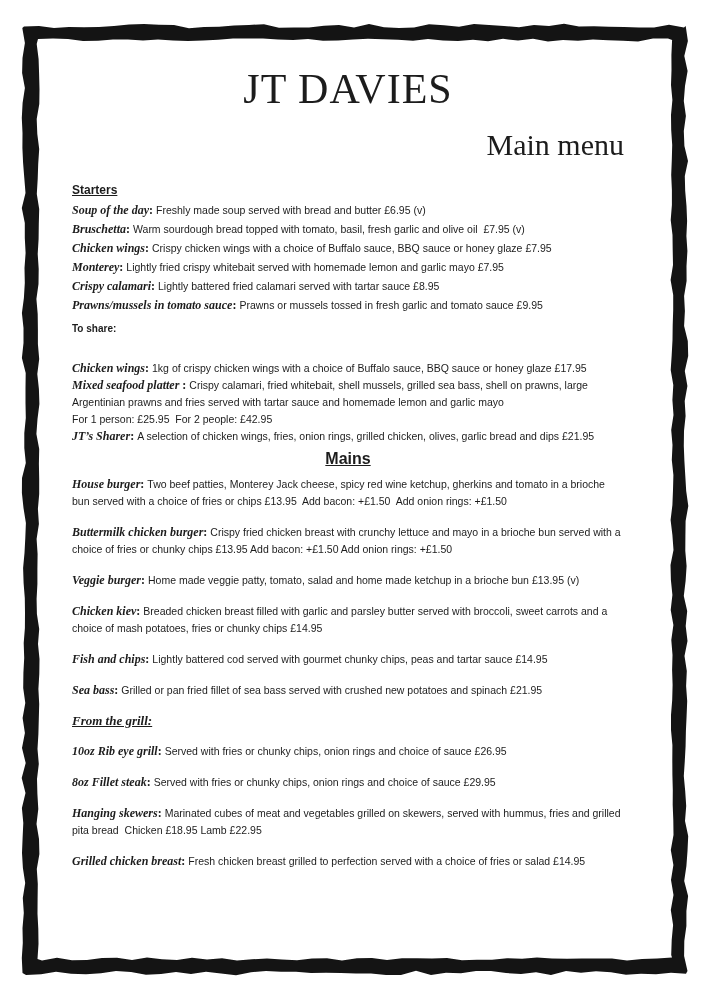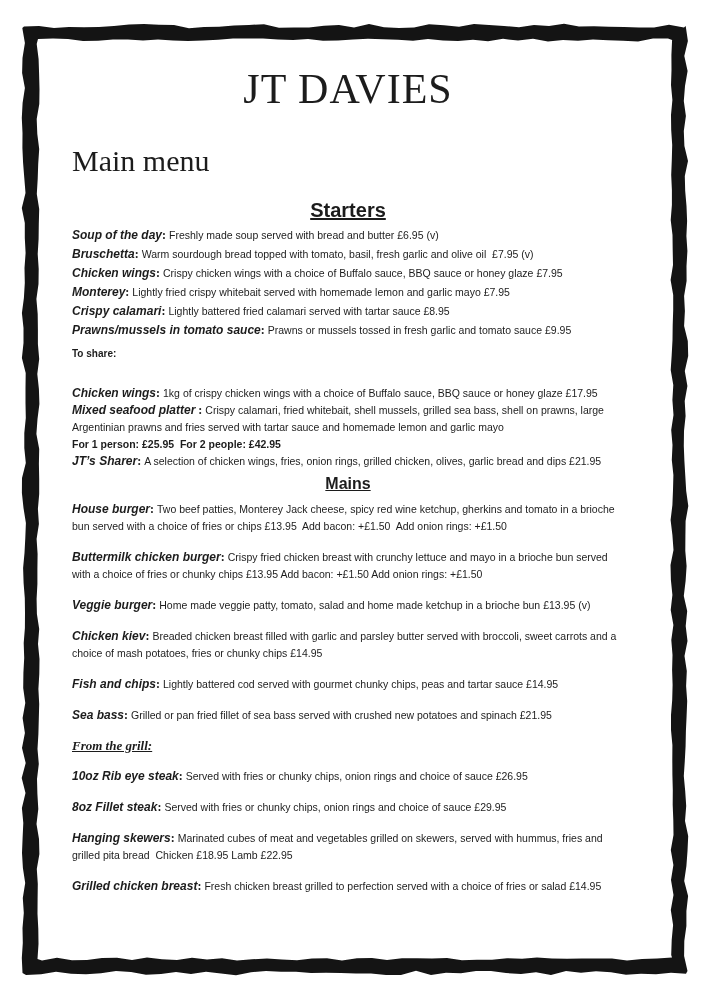--- a/index.html
+++ b/index.html
@@ -20,29 +20,29 @@
   .title {
     font-family: "Liberation Serif", serif;
     font-size: 42px;
     line-height: 1.12;
     text-align: center;
     letter-spacing: 1px;
   }
   .subtitle {
     font-family: "Liberation Serif", serif;
     font-size: 30px;
-    text-align: left;
-    margin-top: 31px;
+    text-align: right;
+    margin-top: 15px;
   }
   .section { }
   .heading {
     font-weight: bold;
   }
   .sec-starters .heading {
-    font-size: 20px; text-align: center; text-decoration: underline;
+    font-size: 12px; text-align: left; text-decoration: underline;
     margin: 21px 0 4px 0;
   }
   .sec-mains .heading {
     font-size: 16px; text-align: center; text-decoration: underline;
     margin: 5px 0 8px 0;
   }
   .sec-share .heading {
     font-size: 10px; margin: 8px 0 26px 0;
   }
   .sec-grill .heading {
@@ -53,32 +53,32 @@
     margin: 2px 0 14px 0;
   }
   .item {
     font-size: 10.5px;
     white-space: pre-wrap;
   }
   .sec-starters .item { line-height: 19px; }
   .sec-share .item    { line-height: 17px; }
   .sec-mains .item, .sec-grill .item { line-height: 17px; margin-bottom: 14px; }
   .item-name {
-    font-family: Liberation Sans, sans-serif;
+    font-family: Liberation Serif, serif;
     font-weight: bold;
     font-style: italic;
     font-size: 12px;
   }
   .colon {
     font-family: "Liberation Serif", serif;
     font-weight: bold;
     font-size: 12px;
   }
   .seg-bold { font-weight: normal; }
-  .extra-line { font-weight: bold; }
+  .extra-line { font-weight: normal; }
 </style>
 </head>
 <body style="background: rgb(255, 255, 255); color: rgb(28, 28, 28);">
 
 <svg id="page-frame" width="707" height="1000" viewBox="0 0 707 1000" aria-hidden="true">
   <path id="frame-path" fill-rule="evenodd" d="M24.0 26.4L39.0 26.1L54.0 27.9L69.0 26.9L84.0 27.2L99.0 26.9L114.0 26.1L129.0 24.4L144.0 23.9L159.0 24.7L174.0 25.0L189.0 28.3L204.0 27.0L219.0 26.8L234.0 25.4L249.0 24.9L264.0 24.2L279.0 27.8L294.0 27.6L309.0 27.6L324.0 25.8L339.0 25.0L354.0 27.6L369.0 23.9L384.0 27.2L399.0 28.1L414.0 27.4L429.0 24.2L444.0 25.3L459.0 26.7L474.0 24.0L489.0 24.9L504.0 26.0L519.0 27.2L534.0 24.9L549.0 26.1L564.0 23.7L579.0 26.4L594.0 26.3L609.0 26.7L624.0 26.9L639.0 27.6L654.0 27.4L669.0 24.8L684.0 27.5L685.7 26.0L687.9 41.0L684.3 56.0L687.6 71.0L685.0 86.0L683.8 101.0L685.9 116.0L683.8 131.0L684.4 146.0L688.0 161.0L684.8 176.0L685.2 191.0L686.5 206.0L687.1 221.0L686.4 236.0L687.4 251.0L686.5 266.0L686.6 281.0L684.1 296.0L684.9 311.0L684.1 326.0L687.8 341.0L688.2 356.0L684.8 371.0L687.4 386.0L684.7 401.0L685.6 416.0L684.0 431.0L683.8 446.0L684.4 461.0L685.3 476.0L686.2 491.0L688.3 506.0L685.6 521.0L685.4 536.0L685.3 551.0L686.6 566.0L685.6 581.0L683.8 596.0L687.2 611.0L685.7 626.0L687.5 641.0L684.5 656.0L686.8 671.0L686.1 686.0L687.2 701.0L686.6 716.0L685.9 731.0L685.6 746.0L684.8 761.0L683.8 776.0L685.2 791.0L686.2 806.0L685.0 821.0L688.2 836.0L687.5 851.0L686.4 866.0L684.2 881.0L688.1 896.0L686.4 911.0L686.4 926.0L684.3 941.0L684.1 956.0L687.5 971.0L686.0 973.8L671.0 972.8L656.0 974.3L641.0 973.7L626.0 974.7L611.0 972.3L596.0 971.3L581.0 972.8L566.0 971.0L551.0 974.9L536.0 972.3L521.0 974.0L506.0 973.0L491.0 971.0L476.0 971.1L461.0 973.2L446.0 972.8L431.0 975.1L416.0 970.8L401.0 975.1L386.0 975.0L371.0 973.5L356.0 973.6L341.0 973.1L326.0 972.8L311.0 973.1L296.0 971.8L281.0 971.7L266.0 971.1L251.0 972.2L236.0 975.3L221.0 973.6L206.0 971.8L191.0 973.9L176.0 972.0L161.0 974.0L146.0 974.8L131.0 971.9L116.0 971.0L101.0 973.2L86.0 974.2L71.0 973.7L56.0 971.8L41.0 974.2L26.0 975.0L22.5 973.0L21.8 958.0L22.8 943.0L22.5 928.0L23.8 913.0L22.8 898.0L25.2 883.0L22.9 868.0L22.0 853.0L22.6 838.0L23.3 823.0L21.9 808.0L25.5 793.0L21.7 778.0L25.7 763.0L22.0 748.0L24.9 733.0L22.6 718.0L25.3 703.0L23.2 688.0L23.4 673.0L24.2 658.0L23.7 643.0L24.9 628.0L25.0 613.0L24.8 598.0L23.6 583.0L23.1 568.0L24.5 553.0L25.3 538.0L25.9 523.0L23.5 508.0L21.9 493.0L22.0 478.0L25.8 463.0L24.3 448.0L24.3 433.0L25.8 418.0L25.5 403.0L25.5 388.0L25.7 373.0L21.9 358.0L23.5 343.0L23.5 328.0L21.9 313.0L23.9 298.0L24.8 283.0L24.5 268.0L25.6 253.0L24.8 238.0L24.8 223.0L21.8 208.0L25.5 193.0L24.3 178.0L23.1 163.0L22.4 148.0L22.5 133.0L21.8 118.0L22.6 103.0L24.9 88.0L22.1 73.0L22.5 58.0L24.9 43.0L22.3 28.0Z M38.0 39.0L53.0 38.4L68.0 38.9L83.0 41.1L98.0 40.8L113.0 39.5L128.0 39.6L143.0 40.6L158.0 39.6L173.0 40.4L188.0 41.0L203.0 40.5L218.0 39.7L233.0 38.4L248.0 38.5L263.0 38.5L278.0 39.5L293.0 40.1L308.0 39.0L323.0 40.8L338.0 40.6L353.0 39.6L368.0 38.7L383.0 39.3L398.0 39.7L413.0 40.7L428.0 38.9L443.0 40.5L458.0 41.1L473.0 39.8L488.0 41.2L503.0 38.8L518.0 40.6L533.0 38.7L548.0 41.5L563.0 40.1L578.0 40.8L593.0 39.4L608.0 40.3L623.0 40.7L638.0 41.5L653.0 38.6L668.0 38.6L672.1 40.0L671.4 55.0L671.5 70.0L671.0 85.0L672.4 100.0L671.0 115.0L671.2 130.0L672.2 145.0L671.8 160.0L671.2 175.0L671.9 190.0L671.9 205.0L670.7 220.0L672.5 235.0L672.7 250.0L673.0 265.0L670.6 280.0L673.2 295.0L673.2 310.0L672.7 325.0L672.5 340.0L671.7 355.0L670.7 370.0L673.3 385.0L672.4 400.0L673.5 415.0L671.2 430.0L672.5 445.0L671.8 460.0L673.4 475.0L673.0 490.0L672.4 505.0L670.6 520.0L672.4 535.0L673.5 550.0L670.5 565.0L670.9 580.0L672.4 595.0L670.7 610.0L673.4 625.0L671.3 640.0L672.5 655.0L672.1 670.0L672.6 685.0L672.2 700.0L671.0 715.0L671.0 730.0L672.4 745.0L672.3 760.0L672.4 775.0L672.8 790.0L672.7 805.0L673.3 820.0L673.5 835.0L670.8 850.0L673.4 865.0L671.0 880.0L673.5 895.0L670.8 910.0L673.1 925.0L671.7 940.0L671.2 955.0L672.0 957.5L657.0 958.4L642.0 959.1L627.0 960.4L612.0 958.4L597.0 958.5L582.0 958.4L567.0 958.7L552.0 958.4L537.0 957.6L522.0 958.7L507.0 958.2L492.0 959.7L477.0 959.8L462.0 960.3L447.0 958.0L432.0 958.4L417.0 958.3L402.0 958.2L387.0 960.1L372.0 958.0L357.0 958.2L342.0 960.5L327.0 958.2L312.0 958.6L297.0 960.2L282.0 959.4L267.0 958.6L252.0 959.3L237.0 960.4L222.0 958.2L207.0 959.6L192.0 957.8L177.0 959.9L162.0 959.2L147.0 957.5L132.0 960.0L117.0 957.8L102.0 958.0L87.0 960.0L72.0 960.2L57.0 957.7L42.0 960.5L37.5 959.0L38.5 944.0L38.3 929.0L37.5 914.0L37.6 899.0L37.8 884.0L36.8 869.0L39.4 854.0L39.0 839.0L36.5 824.0L38.3 809.0L37.4 794.0L37.0 779.0L38.8 764.0L37.5 749.0L38.4 734.0L38.8 719.0L39.2 704.0L38.4 689.0L39.3 674.0L39.5 659.0L38.0 644.0L39.2 629.0L36.9 614.0L36.6 599.0L37.4 584.0L37.4 569.0L37.6 554.0L36.6 539.0L38.9 524.0L37.9 509.0L39.2 494.0L39.2 479.0L38.9 464.0L39.2 449.0L36.4 434.0L37.5 419.0L39.4 404.0L38.9 389.0L37.3 374.0L39.2 359.0L37.9 344.0L37.9 329.0L37.7 314.0L36.4 299.0L38.5 284.0L38.7 269.0L37.7 254.0L38.6 239.0L38.8 224.0L39.2 209.0L36.8 194.0L37.7 179.0L38.2 164.0L39.2 149.0L37.3 134.0L36.7 119.0L39.3 104.0L39.5 89.0L39.1 74.0L38.6 59.0L36.7 44.0Z" fill="#141414"></path>
 </svg>
 
 <div id="content">
   <div class="title">JT DAVIES</div>
@@ -103,19 +103,19 @@
         <div class="heading">Mains</div>
         <div class="item"><span class="item-name">House burger</span><span class="colon">: </span><span class="seg">Two beef patties, Monterey Jack cheese, spicy red wine ketchup, gherkins and tomato in a brioche bun served with a choice of fries or chips </span><span class="seg-bold">£13.95</span><span class="seg">  Add bacon: </span><span class="seg-bold">+£1.50</span><span class="seg">  Add onion rings: </span><span class="seg-bold">+£1.50</span></div>
         <div class="item"><span class="item-name">Buttermilk chicken burger</span><span class="colon">: </span><span class="seg">Crispy fried chicken breast with crunchy lettuce and mayo in a brioche bun served with a choice of fries or chunky chips </span><span class="seg-bold">£13.95</span><span class="seg"> Add bacon: </span><span class="seg-bold">+£1.50</span><span class="seg"> Add onion rings: </span><span class="seg-bold">+£1.50</span></div>
         <div class="item"><span class="item-name">Veggie burger</span><span class="colon">: </span><span class="seg">Home made veggie patty, tomato, salad and home made ketchup in a brioche bun </span><span class="seg-bold">£13.95 (v)</span></div>
         <div class="item"><span class="item-name">Chicken kiev</span><span class="colon">: </span><span class="seg">Breaded chicken breast filled with garlic and parsley butter served with broccoli, sweet carrots and a choice of mash potatoes, fries or chunky chips </span><span class="seg-bold">£14.95</span></div>
         <div class="item"><span class="item-name">Fish and chips</span><span class="colon">: </span><span class="seg">Lightly battered cod served with gourmet chunky chips, peas and tartar sauce </span><span class="seg-bold">£14.95</span></div>
         <div class="item"><span class="item-name">Sea bass</span><span class="colon">: </span><span class="seg">Grilled or pan fried fillet of sea bass served with crushed new potatoes and spinach </span><span class="seg-bold">£21.95</span></div>
       </div>
       <div class="section sec-grill">
         <div class="heading">From the grill:</div>
-        <div class="item"><span class="item-name">10oz Rib eye steak</span><span class="colon">: </span><span class="seg">Served with fries or chunky chips, onion rings and choice of sauce </span><span class="seg-bold">£26.95</span></div>
+        <div class="item"><span class="item-name">10oz Rib eye grill</span><span class="colon">: </span><span class="seg">Served with fries or chunky chips, onion rings and choice of sauce </span><span class="seg-bold">£26.95</span></div>
         <div class="item"><span class="item-name">8oz Fillet steak</span><span class="colon">: </span><span class="seg">Served with fries or chunky chips, onion rings and choice of sauce </span><span class="seg-bold">£29.95</span></div>
         <div class="item"><span class="item-name">Hanging skewers</span><span class="colon">: </span><span class="seg">Marinated cubes of meat and vegetables grilled on skewers, served with hummus, fries and grilled pita bread  </span><span class="seg-bold">Chicken £18.95 Lamb £22.95</span></div>
         <div class="item"><span class="item-name">Grilled chicken breast</span><span class="colon">: </span><span class="seg">Fresh chicken breast grilled to perfection served with a choice of fries or salad </span><span class="seg-bold">£14.95</span></div>
       </div>
     </div>
 </div>
 
 </body></html>

